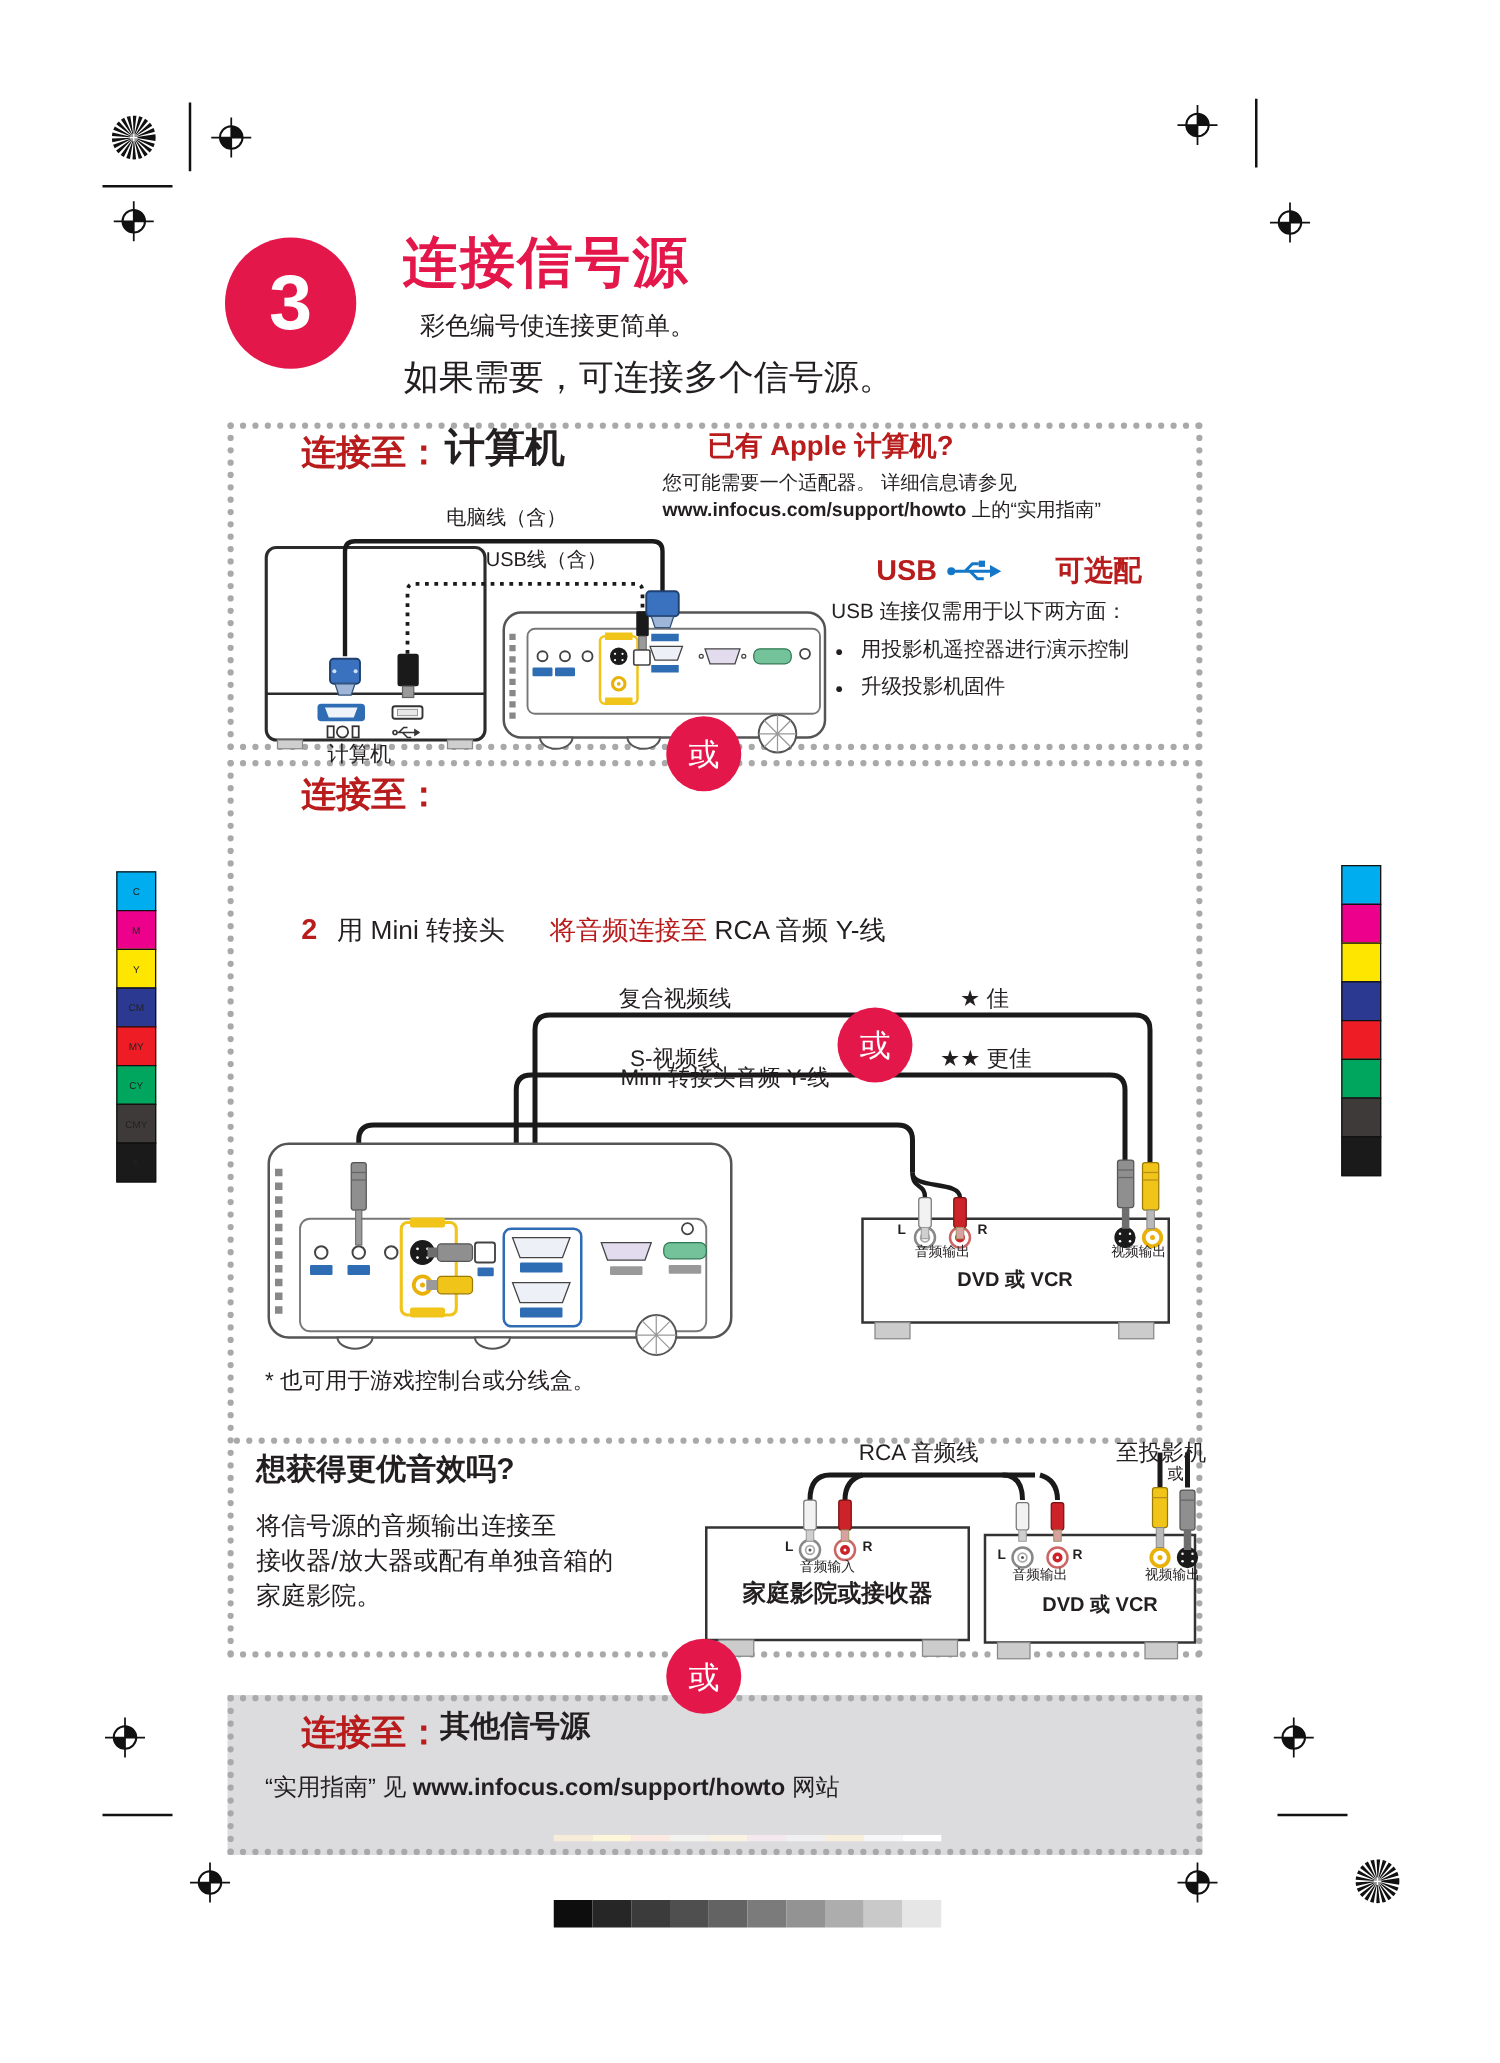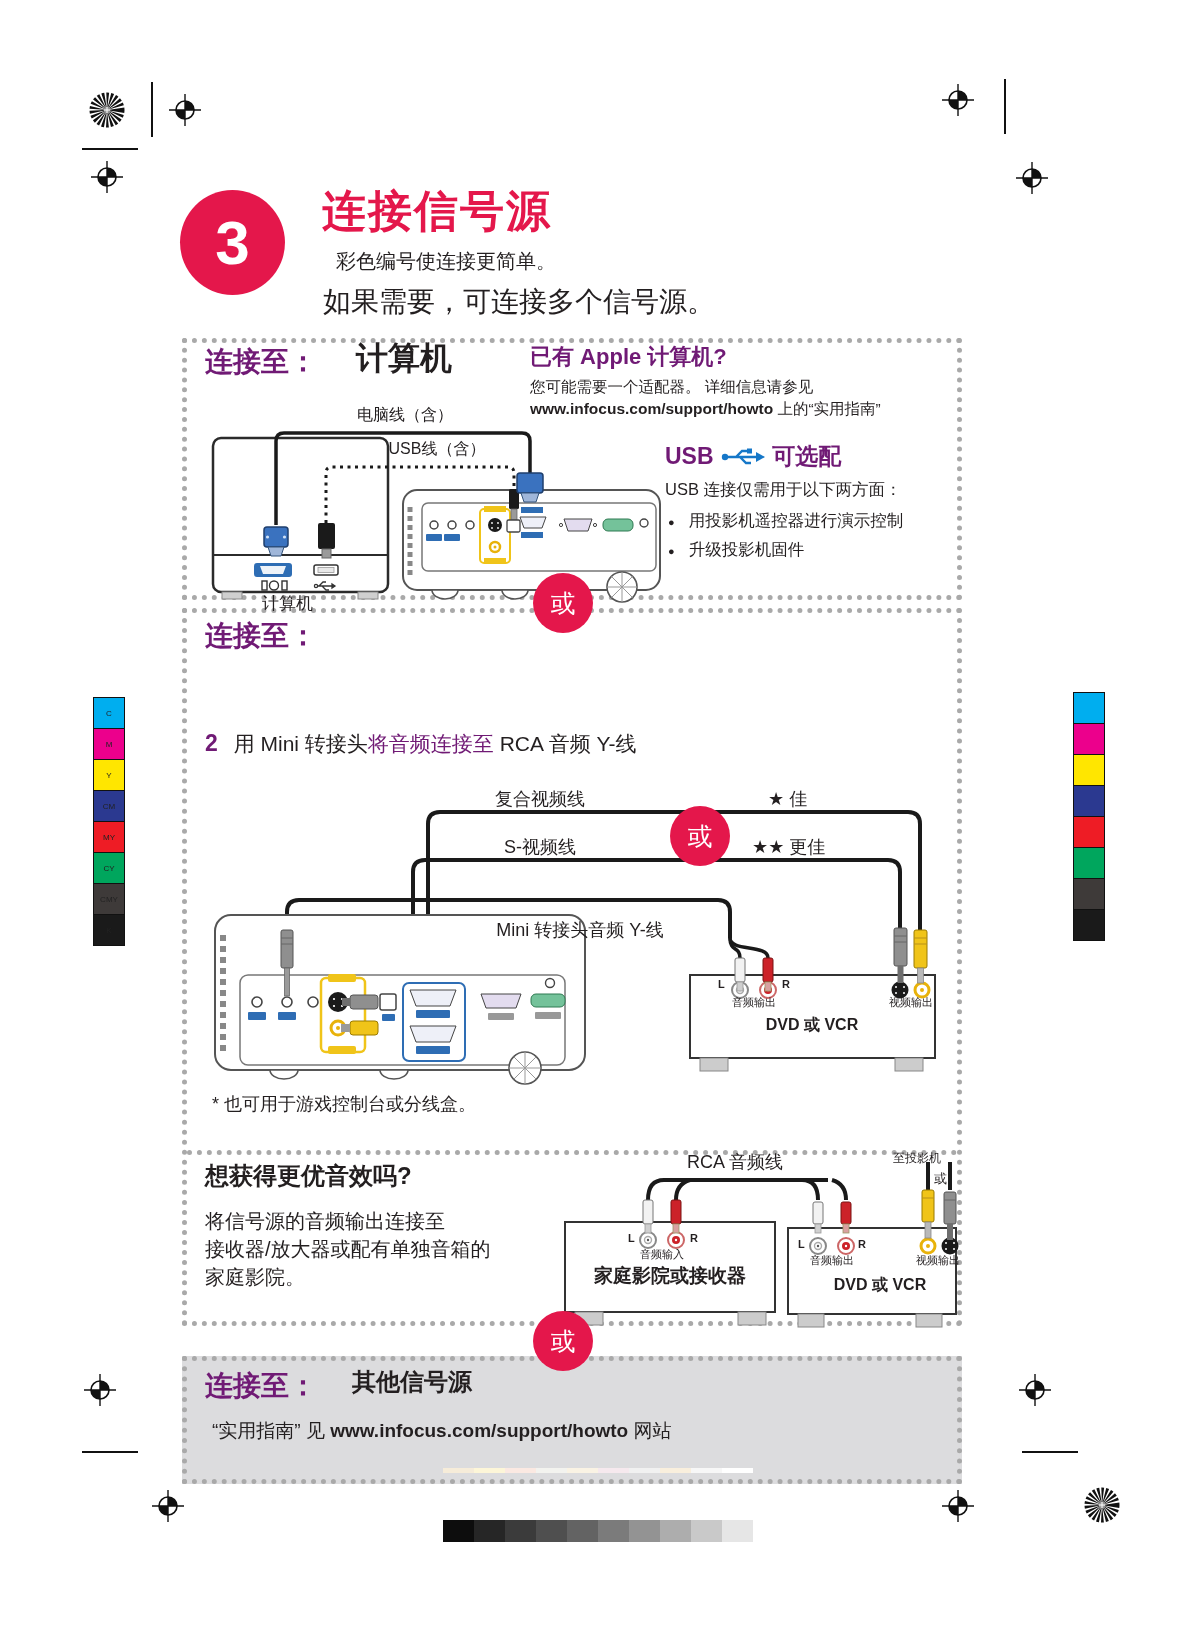--- a/index.html
+++ b/index.html
@@ -1,20 +1,20 @@
 <!DOCTYPE html>
 <html><head>
 <meta charset="utf-8">
 <style>
   html,body{margin:0;padding:0;background:#fff;}
   .page{position:relative;width:1200px;height:1650px;background:#fff;overflow:hidden;
         font-family:"Liberation Sans","DejaVu Sans",sans-serif;color:#231f20;}
   .dotted-box{position:absolute;border:5px dotted #a9a9a9;box-sizing:border-box;background:#fff;z-index:1;}
   .gray-box{background:#dcdcde;}
-  .blue{color:#701a75;}
+  .blue{color:#b91c1c;margin-left:36px;}
   .bold{font-weight:bold;}
   .or-circle{position:absolute;width:60px;height:60px;border-radius:50%;background:#E4174B;color:#fff;
              display:flex;align-items:center;justify-content:center;font-size:25px;z-index:6;}
   .step-circle{position:absolute;left:180px;top:190px;width:105px;height:105px;border-radius:50%;
                background:#E4174B;color:#fff;display:flex;align-items:center;justify-content:center;
                font-size:62px;font-weight:bold;z-index:2;}
   .lbl{position:absolute;z-index:4;line-height:1.15;}
   .ctr{text-align:center;}
   svg.diagram{position:absolute;z-index:3;}
   .cmyk-bar{position:absolute;width:32px;z-index:2;display:flex;flex-direction:column;}
@@ -300,21 +300,21 @@
   </div>
 
   <div class="lbl ctr" style="left:455px;top:789px;width:170px;font-size:18px">复合视频线</div>
   <div class="lbl" style="left:768px;top:789px;font-size:18px">
     <span>★</span>&nbsp;<span>佳</span>
   </div>
   <div class="lbl ctr" style="left:455px;top:837px;width:170px;font-size:18px">S-视频线</div>
   <div class="lbl" style="left:752px;top:837px;font-size:18px">
     <span>★★</span>&nbsp;<span>更佳</span>
   </div>
-  <div class="lbl ctr" style="left:470px;top:920px;width:220px;font-size:18px">Mini 转接头音频 Y-线</div>
+  <div class="lbl ctr" style="left:470px;top:852px;width:220px;font-size:18px">Mini 转接头音频 Y-线</div>
 
   <div class="or-circle" style="left:670px;top:806px">
       <span>或</span>
     </div>
 
   <svg class="diagram" style="left:195px;top:780px" width="765" height="310" viewBox="0 0 765 310">
     <path d="M181,248 H221 Q233,248 233,236 V44 Q233,32 245,32 H713 Q725,32 725,44 V150" fill="none" stroke="#1a1a1a" stroke-width="4"></path>
     <path d="M181,222 H205 Q218,222 218,210 V92 Q218,80 230,80 H693 Q705,80 705,92 V148" fill="none" stroke="#1a1a1a" stroke-width="4"></path>
     <path d="M92,150 V132 Q92,120 104,120 H523 Q535,120 535,132 V158" fill="none" stroke="#1a1a1a" stroke-width="4"></path>
     <path d="M535,158 C535,172 545,166 545,178" fill="none" stroke="#1a1a1a" stroke-width="3.5"></path>
@@ -421,21 +421,21 @@
   <div class="lbl ctr" style="left:752px;top:1016px;width:120px;font-size:16px;font-weight:600">DVD 或 VCR</div>
 
   <div class="lbl" style="left:212px;top:1094px;font-size:18px">* 也可用于游戏控制台或分线盒。</div>
 
   <div class="lbl" style="left:205px;top:1162px;font-size:24px;font-weight:600">想获得更优音效吗?</div>
   <div class="lbl" style="left:205px;top:1210px;font-size:20px">将信号源的音频输出连接至</div>
   <div class="lbl" style="left:205px;top:1238px;font-size:20px">接收器/放大器或配有单独音箱的</div>
   <div class="lbl" style="left:205px;top:1266px;font-size:20px">家庭影院。</div>
 
   <div class="lbl ctr" style="left:655px;top:1152px;width:160px;font-size:18px">RCA 音频线</div>
-  <div class="lbl" style="left:893px;top:1152px;font-size:12px">至投影机</div>
+  <div class="lbl" style="left:893px;top:1152px;font-size:18px">至投影机</div>
   <div class="lbl" style="left:934px;top:1172px;font-size:13px">或</div>
 
   <svg class="diagram" style="left:560px;top:1150px" width="400" height="180" viewBox="0 0 400 180">
     <path d="M104,30 H268" fill="none" stroke="#1a1a1a" stroke-width="4"></path>
     <path d="M88,50 Q88,30 104,30 M116,50 Q116,34 130,30 M258,50 Q258,30 242,30 M286,50 Q286,34 272,30" fill="none" stroke="#1a1a1a" stroke-width="4"></path>
     <path d="M368,12 V40 M390,12 V40" fill="none" stroke="#1a1a1a" stroke-width="4"></path>
     <g>
       <rect x="5" y="72" width="210" height="90" fill="#fff" stroke="#333" stroke-width="2"></rect>
       <circle cx="88" cy="90" r="8" fill="#fff" stroke="#888" stroke-width="2"></circle>
         <circle cx="88" cy="90" r="3.5" fill="none" stroke="#aaa" stroke-width="1.4"></circle>

